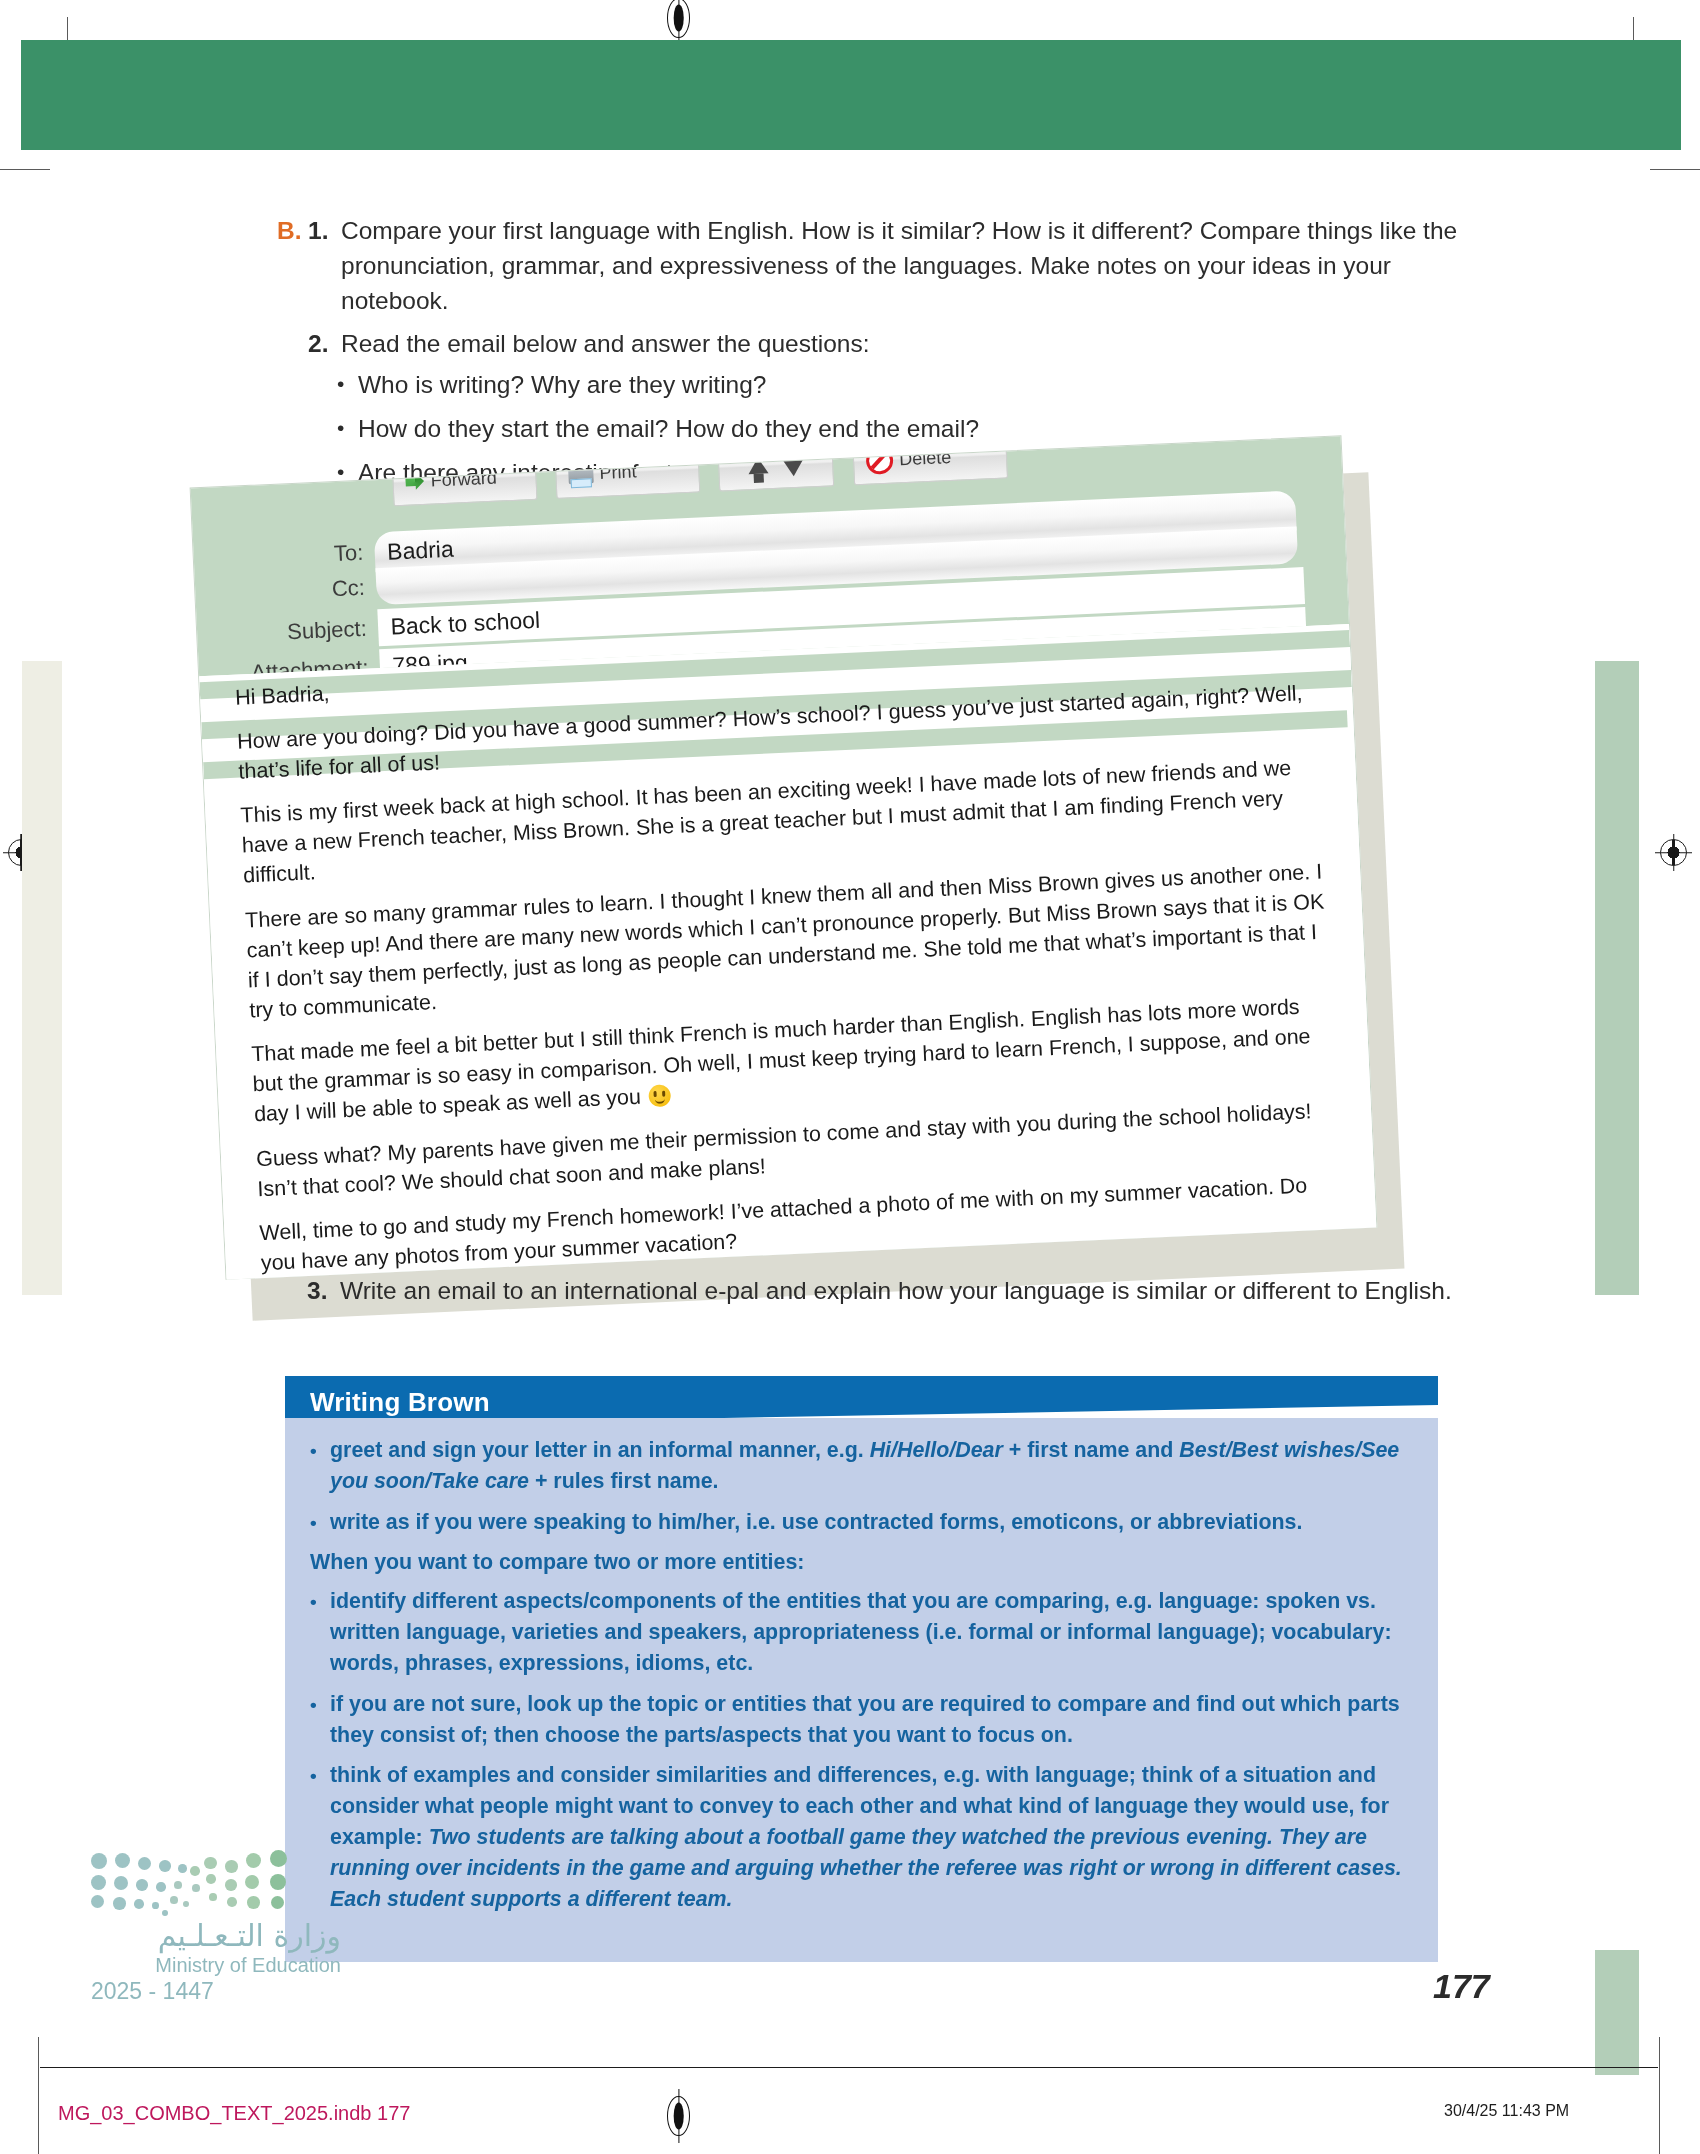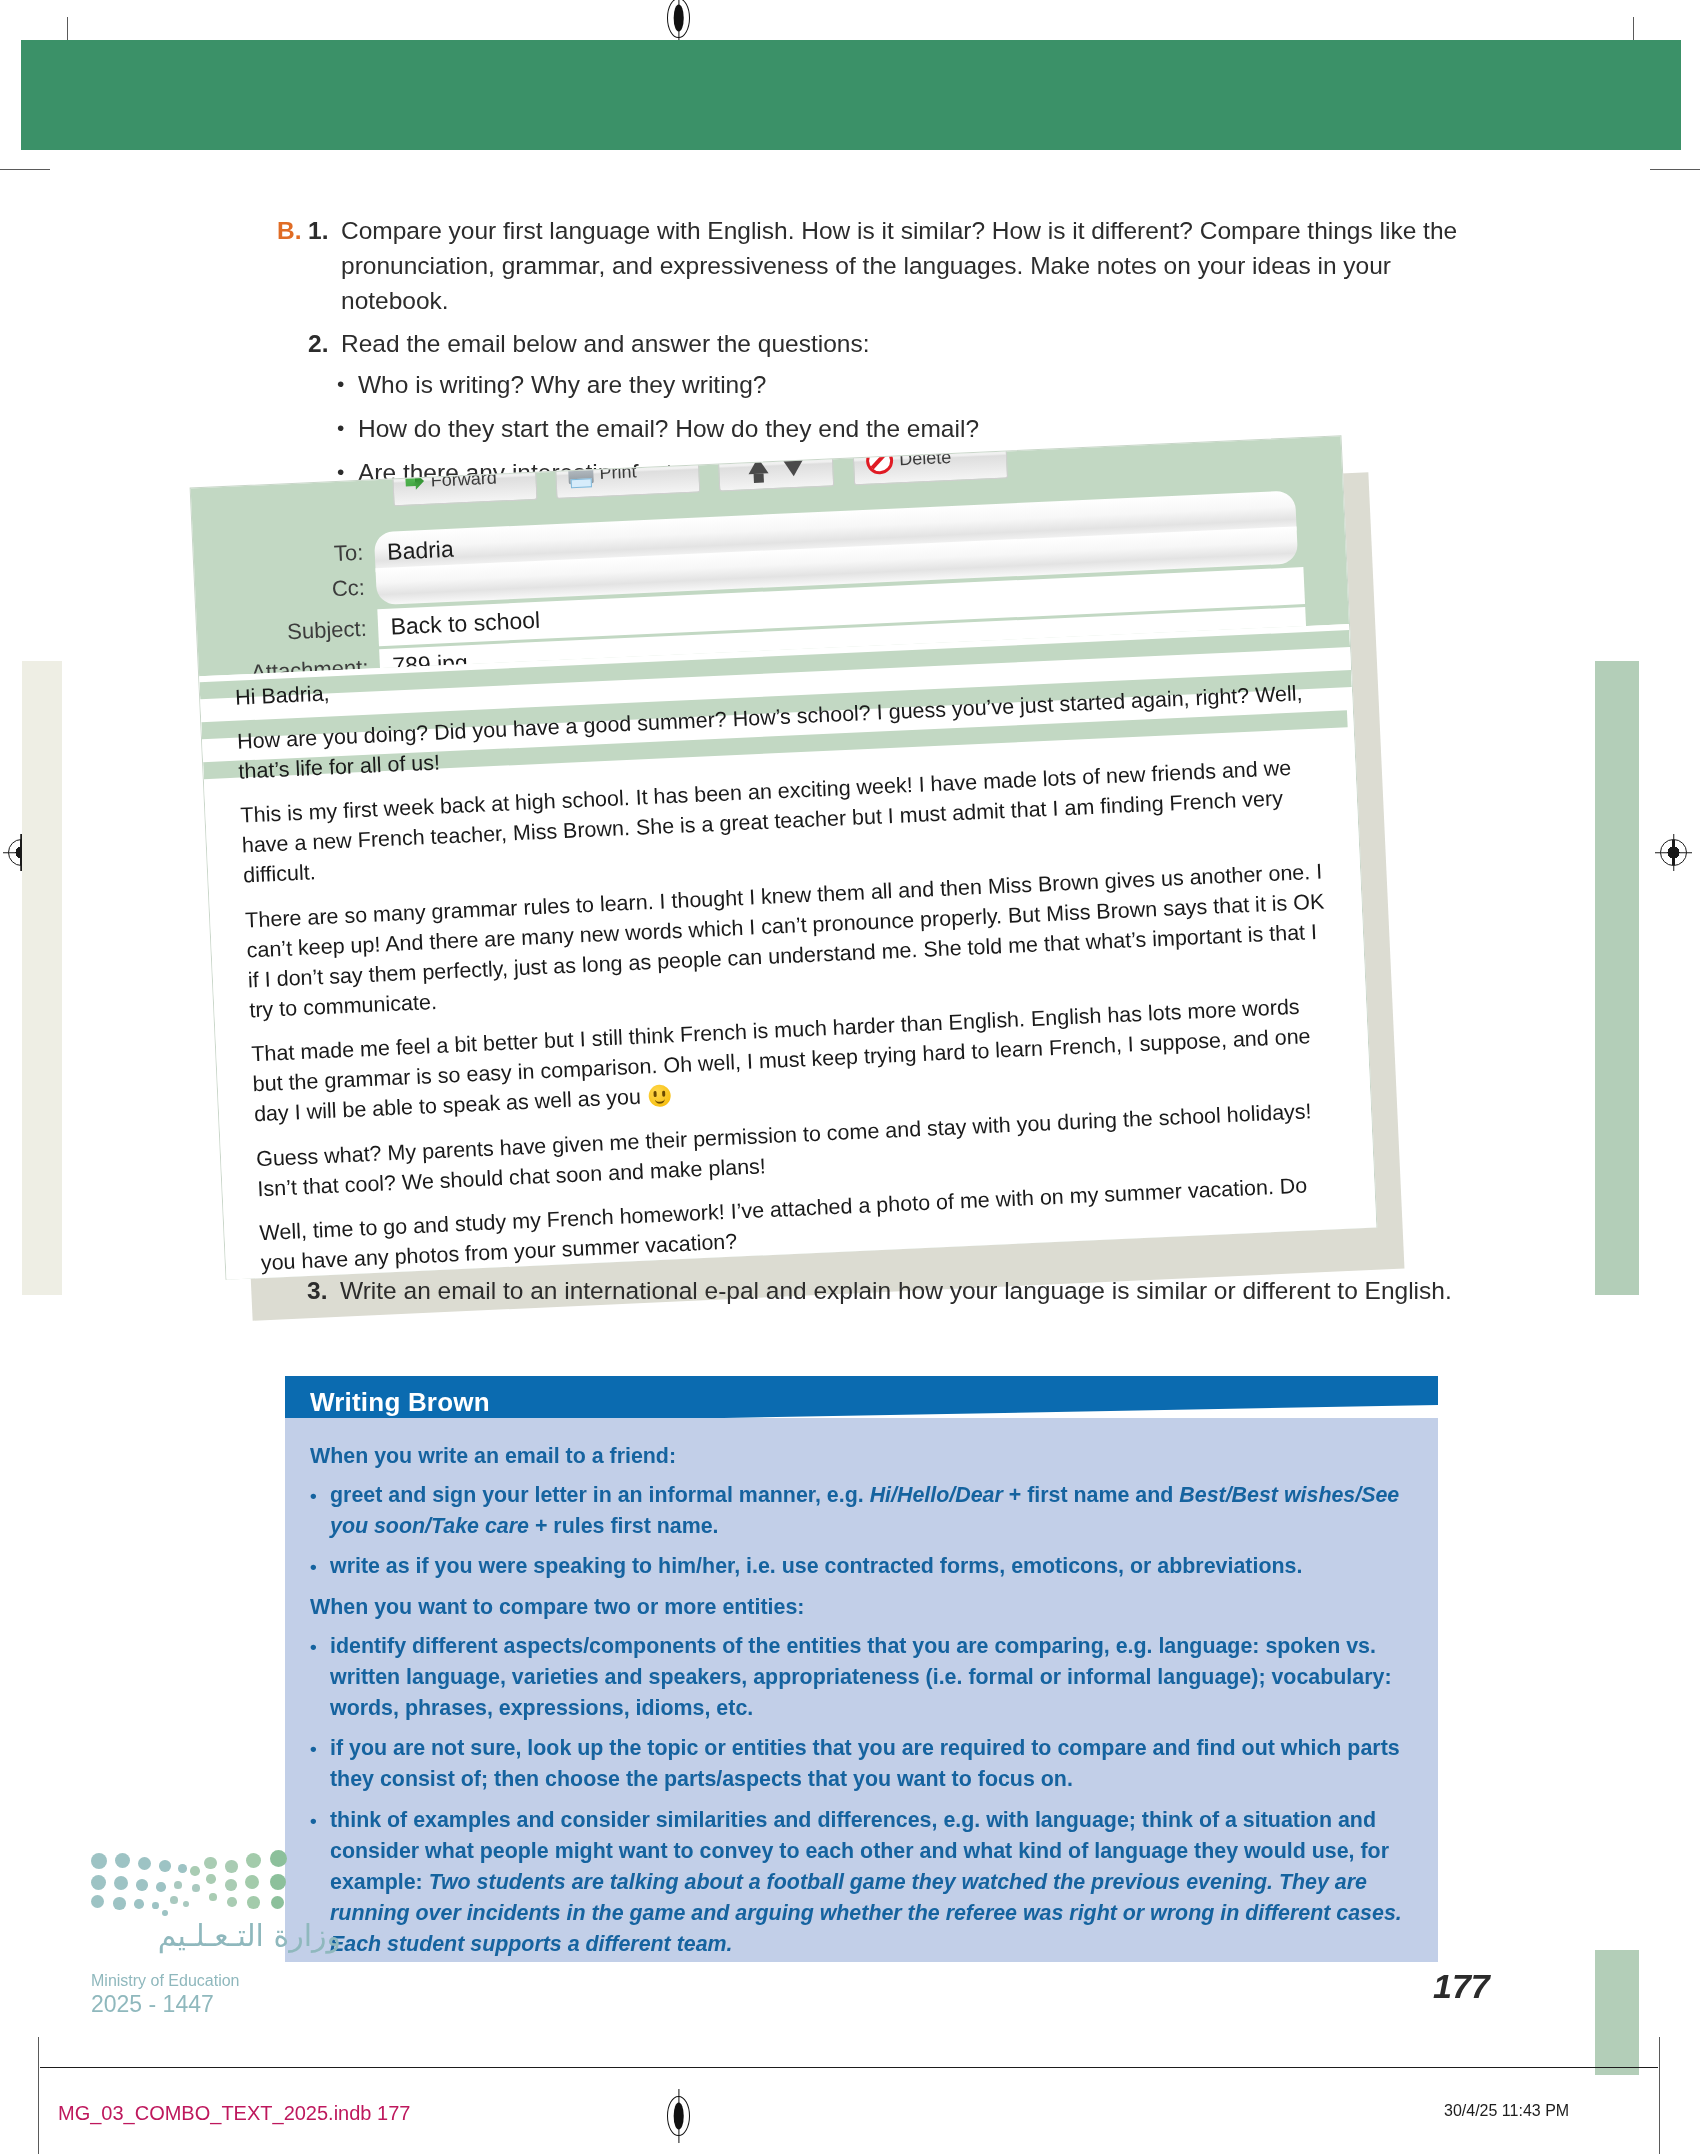--- a/index.html
+++ b/index.html
@@ -192,21 +192,21 @@
   .wc-txt i{font-style:italic;}
 
   
   .logo{position:absolute;left:91px;top:1845px;width:250px;}
   .logo-dots{width:207px;height:69px;position:relative;}
   .logo-dots span{position:absolute;border-radius:50%;}
   .logo-ar{
     font-size:30px;color:#8fb8bd;letter-spacing:1px;margin-top:3.8px;
     direction:rtl;font-family:"DejaVu Sans", sans-serif;
   }
-  .logo-en{font-size:16px;color:#8fb8bd;margin-top:19px;}
+  .logo-en{font-size:20px;color:#8fb8bd;margin-top:1px;text-align:right;}
   .logo-yr{font-size:23px;color:#8fb8bd;margin-top:1px;}
 
   .page-num{
     position:absolute;left:1433px;top:1967px;
     font-size:34px;font-weight:bold;color:#2b2b2b;font-style:italic;
   }
 
   
   .foot-rule{position:absolute;left:40px;top:2067px;width:1618px;height:1px;background:#1d1d1d;}
   .foot-left{position:absolute;left:58px;top:2102px;font-size:20px;color:#be185d;}
@@ -334,21 +334,20 @@
       <span class="ex-num">3.</span>
       <span class="ex-body">Write an email to an international e-pal and explain how your language is similar or different to English.</span>
     </div>
   </div>
 
   <div class="wc">
     <div class="wc-head"></div>
     <div class="wc-title">Writing Brown</div>
 
     <div class="wc-body">
-      <div class="wc-lead">When you write an email to a friend:</div>
 
       <div class="wc-item">
         <span class="wc-dot">•</span>
         <span class="wc-txt"><span>greet and sign your letter in an informal manner, e.g. </span><i>Hi/Hello/Dear</i><span> + first name and </span><i>Best/Best wishes/See you soon/Take care</i><span> + rules first name.</span></span>
       </div>
 
       <div class="wc-item">
         <span class="wc-dot">•</span>
         <span class="wc-txt">write as if you were speaking to him/her, i.e. use contracted forms, emoticons, or abbreviations.</span>
       </div>

